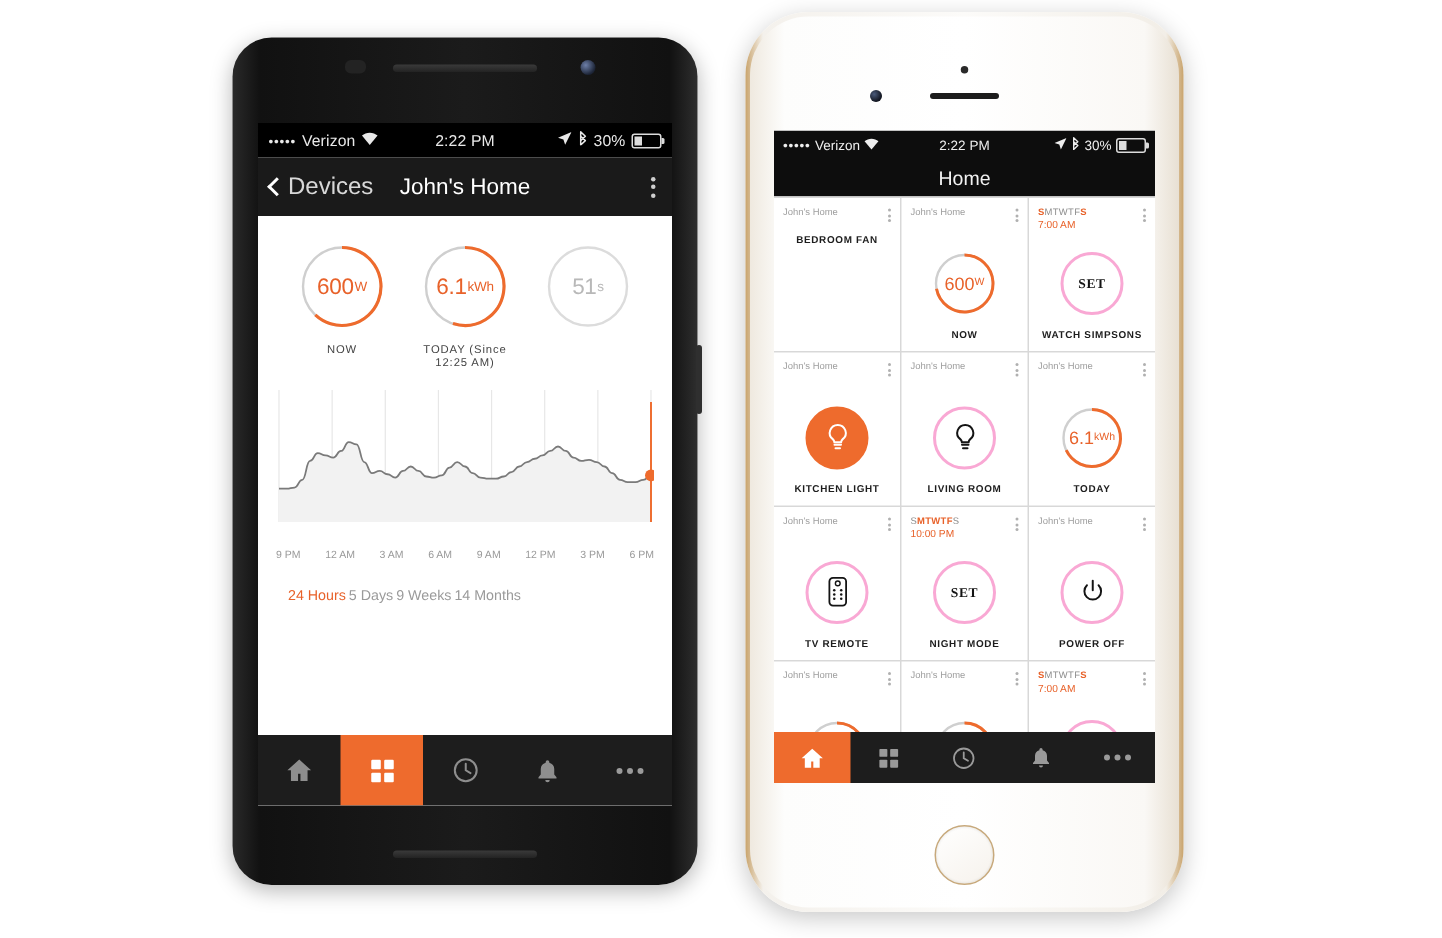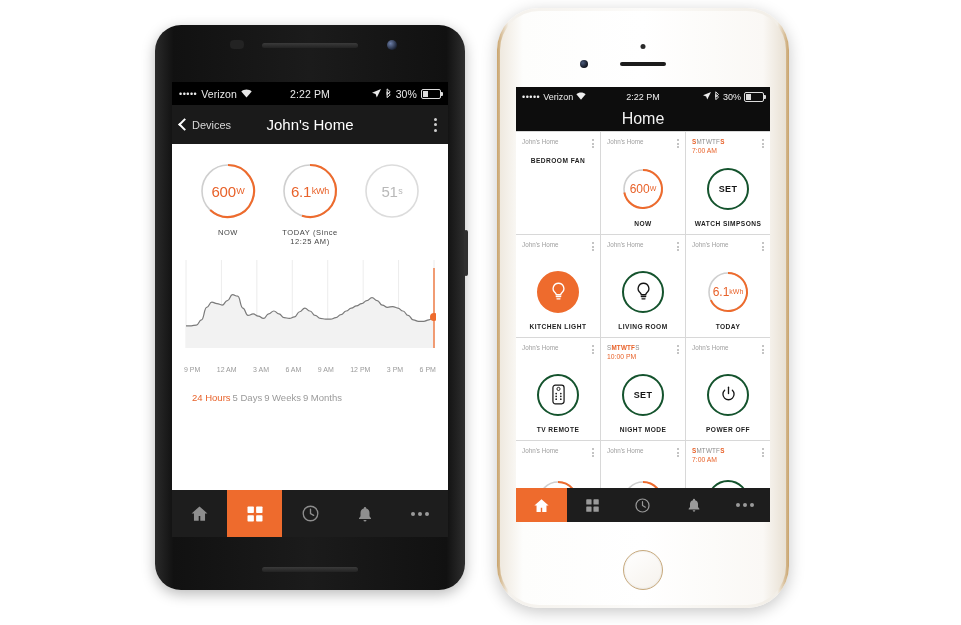--- a/index.html
+++ b/index.html
@@ -50,21 +50,21 @@
     display:inline-block; width:20px; height:10px; border:1.3px solid #dcdcdc; border-radius:2px;
     position:relative;
   }
   .battery:after{ content:""; position:absolute; right:-3.4px; top:2.6px; width:2px; height:4px; background:#dcdcdc; border-radius:0 1px 1px 0;}
   .battery i{ position:absolute; left:1px; top:1px; bottom:1px; width:30%; background:#dcdcdc; display:block; }
 
   .and-appbar{
     height:39px; background:#1a1a1a; color:#fff; display:flex; align-items:center;
     padding:0 8px; position:relative;
   }
-  .and-back{ display:flex; align-items:center; gap:3px; color:#d8d8d8; font-size:11px; }
+  .and-back{ display:flex; align-items:center; gap:3px; color:#d8d8d8; font-size:16px; }
   .chev-left{ width:9px; height:9px; border-left:2px solid #fff; border-bottom:2px solid #fff;
     transform:rotate(45deg); display:inline-block; }
   .and-title{ position:absolute; left:0; right:0; text-align:center; font-size:15px; color:#fff; font-weight:400;}
   .kebab{ margin-left:auto; display:flex; flex-direction:column; gap:2.5px; z-index:2; padding:3px;}
   .kebab span{ width:3px; height:3px; border-radius:50%; background:#cfcfcf; display:block; }
 
   .and-body{ background:#fff; height:calc(100% - 23px - 39px - 47px); position:relative; }
 
   .gauges{ display:flex; justify-content:center; gap:22px; padding:17px 0 0 0; }
   .g-wrap{ display:flex; flex-direction:column; align-items:center; }
@@ -121,43 +121,43 @@
     background:#fff; overflow:hidden;
   }
   .ip-status{
     height:19px; background:#0d0d0d; color:#eee; font-size:9px;
     display:flex; align-items:center; padding:0 6px;
   }
   .ip-status .left{ display:flex; align-items:center; gap:3px; flex:1;}
   .ip-status .right{ display:flex; align-items:center; justify-content:flex-end; gap:3px; flex:1;}
   .ip-navbar{
     height:25px; background:#0d0d0d; color:#f2f2f2; display:flex; align-items:center;
-    justify-content:center; font-size:16px;
+    justify-content:center; font-size:13px;
   }
   .grid{
     display:grid; grid-template-columns:repeat(3,1fr);
     background:#d8d8d8; gap:1px; border-top:1px solid #d8d8d8;
     height:calc(100% - 19px - 25px);
   }
   .tile{
     background:#fff; position:relative; height:102px; padding:6px 6px 0 6px;
     display:flex; flex-direction:column; align-items:center;
   }
   .tile-head{ width:100%; display:flex; align-items:flex-start; justify-content:space-between; height:19px;}
   .tile-src{ font-size:6.3px; color:#9e9e9e; line-height:1.35; }
   .tile-days{ font-size:6.3px; line-height:1.35; letter-spacing:.2px; }
   .day-on{ color:#E8622A; font-weight:700; }
   .day-off{ color:#8c8c8c; font-weight:400; }
   .tile-time{ color:#E8622A; font-size:6.8px; line-height:1.3; }
   .kebab-s{ display:flex; flex-direction:column; gap:1.6px; padding-top:1px;}
   .kebab-s span{ width:2px; height:2px; border-radius:50%; background:#b0b0b0; display:block; }
   .tile-icon{ flex:1; display:flex; align-items:center; justify-content:center; }
   .tile-name{ font-size:6.6px; color:#1d1d1d; letter-spacing:.45px; font-weight:700; padding-bottom:7px; }
-  .circ{ width:42px; height:42px; border-radius:50%; border:2px solid #14532d;
-    display:flex; align-items:center; justify-content:center; }
+  .circ{ width:42px; height:42px; border-radius:50%; border:2px solid #f9a8d4;
+    display:flex; align-items:center; justify-content:center;font-family:Liberation Serif, serif; }
   .circ.fill{ background:#EE6B2D; border-color:#EE6B2D; }
   .set-txt{ font-size:9px; font-weight:700; color:#141414; letter-spacing:.4px;}
   .minig{ position:relative; width:44px; height:44px;}
   .minig .mv{ position:absolute; inset:0; display:flex; align-items:center; justify-content:center;
     font-size:12px; color:#E8622A; }
   .minig .mv .u{ font-size:7px; }
 
   .ip-tabs{
     position:absolute; left:0; right:0; bottom:0; height:34px; background:#1d1d1d; display:flex;
   }
@@ -290,21 +290,21 @@
             <span>12 PM</span>
             <span>3 PM</span>
             <span>6 PM</span>
           </div>
         </div>
 
         <div class="ranges">
           <span class="active">24 Hours</span>
           <span>5 Days</span>
           <span>9 Weeks</span>
-          <span>9 Months</span>
+          <span>14 Months</span>
         </div>
       </div>
 
       <div class="and-tabs">
         <div class="tab">
           <svg width="19" height="19" viewBox="0 0 24 24">
               <path d="M12 3L2 12h3v9h6v-6h2v6h6v-9h3L12 3z" fill="#8e8e8e"></path>
             </svg>
         </div>
         <div class="tab active">

